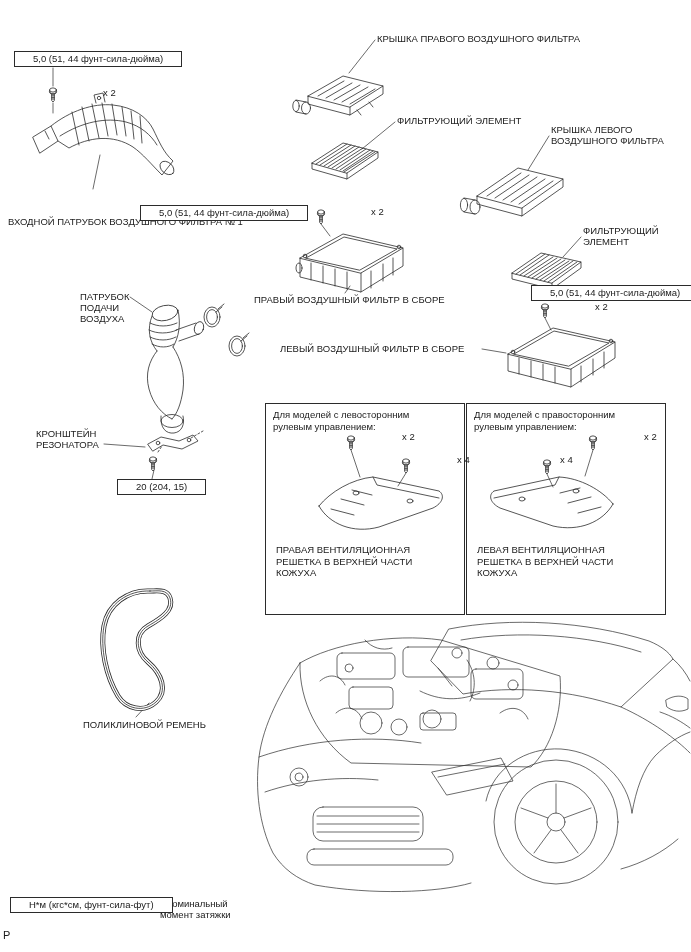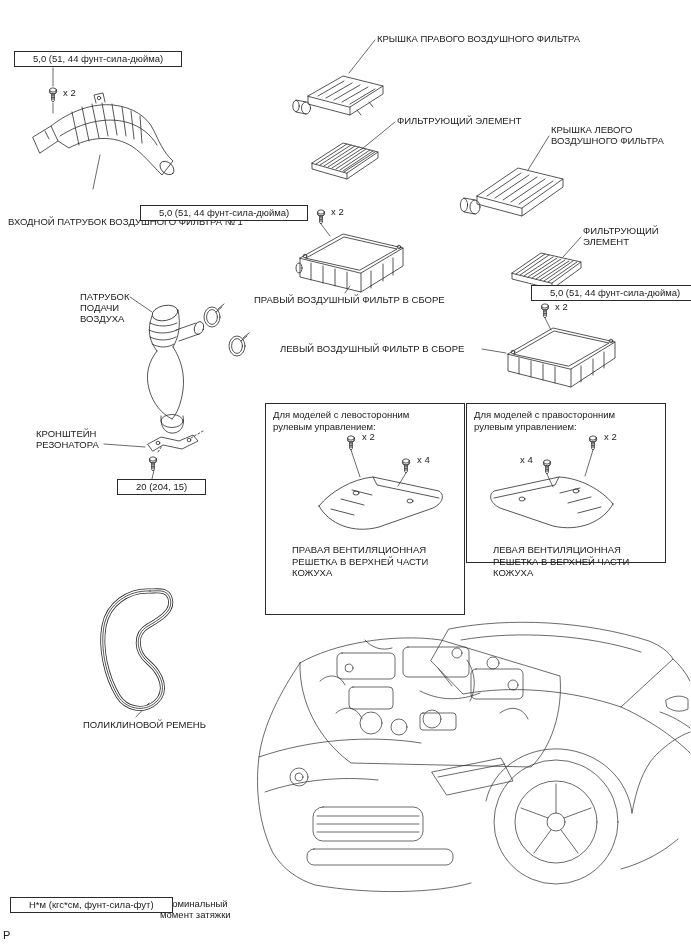--- a/index.html
+++ b/index.html
@@ -8,24 +8,24 @@
     position:relative; width:691px; height:952px; background:#fff;
     font-family:"Liberation Sans", sans-serif; color:#1a1a1a; overflow:hidden;
   }
   .art { position:absolute; left:0; top:0; }
   .lbl { position:absolute; font-size:9.5px; line-height:11px; white-space:nowrap; }
   .lbl.wrap { white-space:normal; }
   .tq-box {
     position:absolute; border:1px solid #2b2b2b; background:#fff;
     font-size:9.5px; line-height:12px; padding:1px 18px; white-space:nowrap; z-index:3;
   }
-  .count { position:absolute; font-size:9.5px; line-height:11px; z-index:3; }
+  .count { position:absolute; font-size:9.5px; line-height:11px; z-index:3;margin-left:40px; }
   .panel { position:absolute; border:1px solid #2b2b2b; background:transparent;text-decoration:underline; }
   .panel-title { position:absolute; left:7px; top:5px; width:158px; font-size:9.5px; line-height:11.5px; }
-  .panel-caption { position:absolute; left:26px; top:140px; width:170px; font-size:9.5px; line-height:11.5px; }
+  .panel-caption { position:absolute; left:10px; top:140px; width:170px; font-size:9.5px; line-height:11.5px; }
   .legend-note { position:absolute; font-size:9.5px; line-height:11px; width:85px; }
   .corner { position:absolute; font-size:11px; line-height:12px; }
 </style>
 </head>
 <body>
 
 <div class="sheet">
 
   <svg class="art" width="691" height="952" viewBox="0 0 691 952" fill="none" stroke="#2b2b2b" stroke-width="0.8" stroke-linejoin="round" stroke-linecap="round">
     <defs>
@@ -255,21 +255,21 @@
   <div class="lbl wrap" style="left:36px; top:428px; width:85px;">КРОНШТЕЙН РЕЗОНАТОРА</div>
   <div class="lbl" style="left:83px; top:719px;">ПОЛИКЛИНОВОЙ РЕМЕНЬ</div>
 
   <div class="panel" style="left:265px; top:403px; width:200px; height:212px;">
     <div class="panel-title">Для моделей с левосторонним рулевым управлением:</div>
     <div class="panel-caption">ПРАВАЯ ВЕНТИЛЯЦИОННАЯ РЕШЕТКА В ВЕРХНЕЙ ЧАСТИ КОЖУХА</div>
   </div>
   <span class="count" style="left:362px; top:431px;">x 2</span>
   <span class="count" style="left:417px; top:454px;">x 4</span>
 
-  <div class="panel" style="left:466px; top:403px; width:200px; height:160px;">
+  <div class="panel" style="left:466px; top:403px; width:200px; height:212px;">
     <div class="panel-title">Для моделей с правосторонним рулевым управлением:</div>
     <div class="panel-caption">ЛЕВАЯ ВЕНТИЛЯЦИОННАЯ РЕШЕТКА В ВЕРХНЕЙ ЧАСТИ КОЖУХА</div>
   </div>
   <span class="count" style="left:604px; top:431px;">x 2</span>
   <span class="count" style="left:520px; top:454px;">x 4</span>
 
   <div class="tq-box" style="left:10px; top:897px;">Н*м (кгс*см, фунт-сила-фут)</div>
   <div class="legend-note" style="left:160px; top:898px;">: Номинальный момент затяжки</div>
 
   <div class="corner" style="left:3px; top:929px;">P</div>

